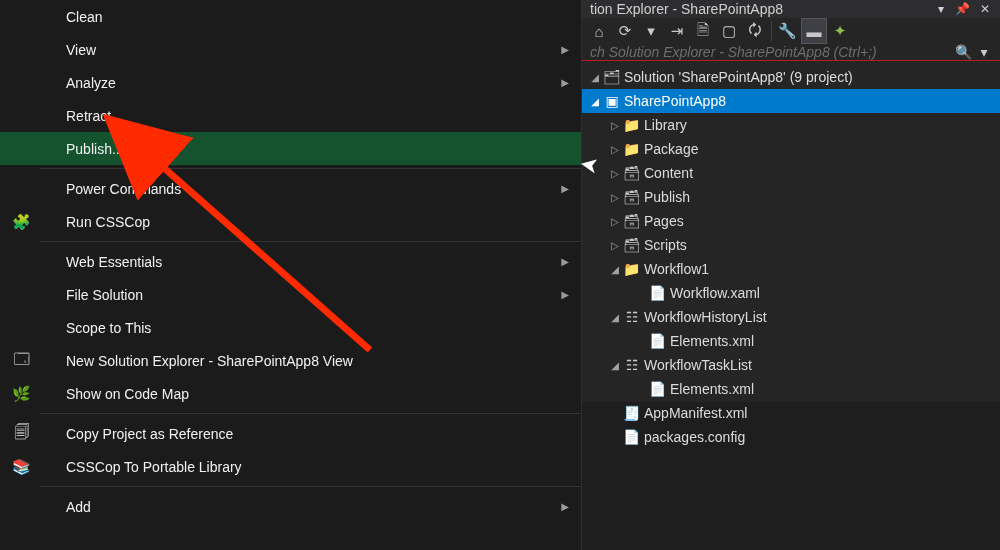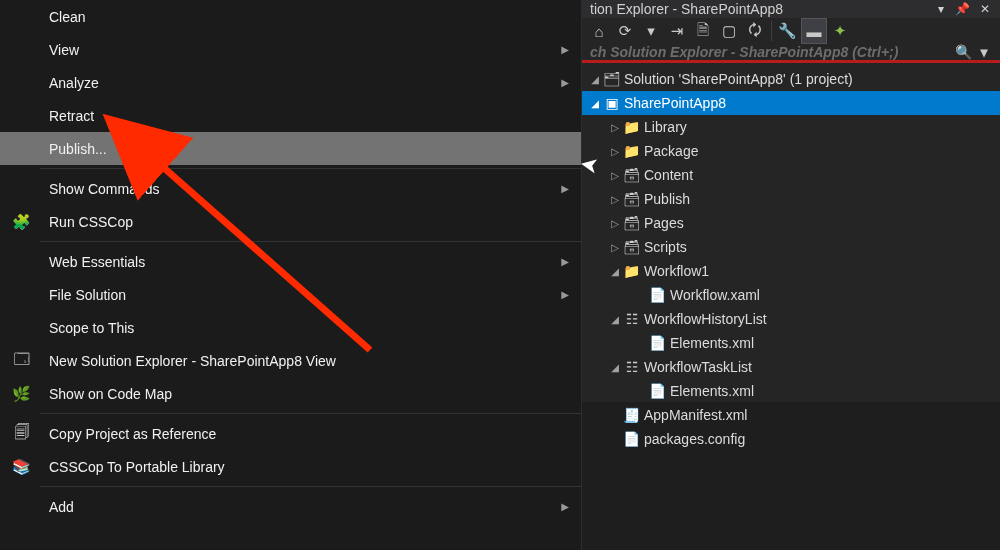--- a/index.html
+++ b/index.html
@@ -1,36 +1,36 @@
 <!DOCTYPE html>
 <html><head>
 <meta charset="utf-8">
 <style>
   * { margin:0; padding:0; box-sizing:border-box; font-family:"Segoe UI",Tahoma,sans-serif; font-size:14px; }
   body { background:#1e1e1e; color:#ccc; width:1000px; height:550px; overflow:hidden; position:relative; }
 
   
   .context-menu { position:absolute; left:0; top:0; width:582px; height:550px; background:#1b1b1c; border-right:1px solid #2d2d30; }
-  .cm-row { display:flex; align-items:center; height:33px; padding-left:49px; padding-right:12px; color:#f1f1f1; cursor:default; position:relative; }
-  .cm-row.hover { background:#737373; }
+  .cm-row { display:flex; align-items:center; height:33px; padding-left:66px; padding-right:12px; color:#f1f1f1; cursor:default; position:relative; }
+  .cm-row.hover { background:#14532d; }
   .cm-sep { height:1px; background:#333337; margin:3px 0 3px 40px; }
   .cm-icon-slot { position:absolute; left:10px; width:24px; height:24px; display:flex; align-items:center; justify-content:center; font-size:15px; }
   .cm-label { flex:1; white-space:nowrap; }
   .cm-arrow { color:#999; font-size:10px; margin-left:auto; }
 
   
   .panel { position:absolute; left:582px; top:0; right:0; height:402px; display:flex; flex-direction:column; background:#252526; }
   .panel-title { height:28px; background:#2d2d30; display:flex; align-items:center; padding:0 6px 0 8px; color:#d0d0d0; }
   .panel-title span.txt { flex:1; overflow:hidden; white-space:nowrap; }
   .panel-title .winbtn { width:18px; height:18px; margin-left:4px; display:flex; align-items:center; justify-content:center; color:#d0d0d0; font-size:12px; }
   .toolbar { height:34px; display:flex; align-items:center; padding:0 4px; gap:0; background:#252526; }
   .tbtn { width:26px; height:26px; display:flex; align-items:center; justify-content:center; color:#c8c8c8; font-size:15px; border:1px solid transparent; }
   .tbtn.sel { background:#3f3f46; border:1px solid #555; }
   .tdivider { width:1px; height:20px; background:#3f3f46; margin:0 3px; }
-  .searchrow { height:30px; display:flex; align-items:flex-start; padding:0 6px 0 8px; background:#252526; border-bottom:3px solid #b91c1c;font-weight:bold; }
+  .searchrow { height:30px; display:flex; align-items:flex-start; padding:0 6px 0 8px; background:#252526; border-bottom:1px solid #b91c1c; }
   .searchrow .ph { flex:1; color:#6d6d6d; font-style:italic; white-space:nowrap; overflow:hidden; }
   .searchrow .sicon { width:20px; text-align:center; color:#c8c8c8; }
 
   
   .tree { flex:1; padding:4px 0; }
   .node { display:flex; align-items:center; height:24px; white-space:nowrap; }
   .node .tw { width:14px; text-align:center; color:#a0a0a0; font-size:10px; }
   .node .ic { width:20px; display:flex; align-items:center; justify-content:center; font-size:14px; }
   .node .lbl { color:#dcdcdc; padding-left:2px; }
   .node.sel { background:#007acc; }
@@ -66,21 +66,21 @@
       <span class="cm-arrow">▶</span>
     </div>
   <div class="cm-row">
       <span class="cm-label">Retract</span>
     </div>
   <div class="cm-row hover">
       <span class="cm-label">Publish...</span>
     </div>
   <div class="cm-sep"></div>
   <div class="cm-row">
-      <span class="cm-label">Show Commands</span>
+      <span class="cm-label">Power Commands</span>
       <span class="cm-arrow">▶</span>
     </div>
   <div class="cm-row">
       <span class="cm-icon-slot">🧩</span>
       <span class="cm-label">Run CSSCop</span>
     </div>
   <div class="cm-sep"></div>
   <div class="cm-row">
       <span class="cm-label">Web Essentials</span>
       <span class="cm-arrow">▶</span>
@@ -140,21 +140,21 @@
   <div class="searchrow">
     <span class="ph">ch Solution Explorer - SharePointApp8 (Ctrl+;)</span>
     <span class="sicon">🔍</span>
     <span class="sicon">▾</span>
   </div>
 
   <div class="tree">
     <div class="node depth0">
         <span class="tw">◢</span>
         <span class="ic">🗂</span>
-        <span class="lbl">Solution 'SharePointApp8' (1 project)</span>
+        <span class="lbl">Solution 'SharePointApp8' (9 project)</span>
       </div>
     <div class="node depth1 sel">
         <span class="tw">◢</span>
         <span class="ic proj">▣</span>
         <span class="lbl" style="font-weight:400">SharePointApp8</span>
       </div>
     <div class="node depth2">
         <span class="tw">▷</span>
         <span class="ic folder">📁</span>
         <span class="lbl">Library</span>

